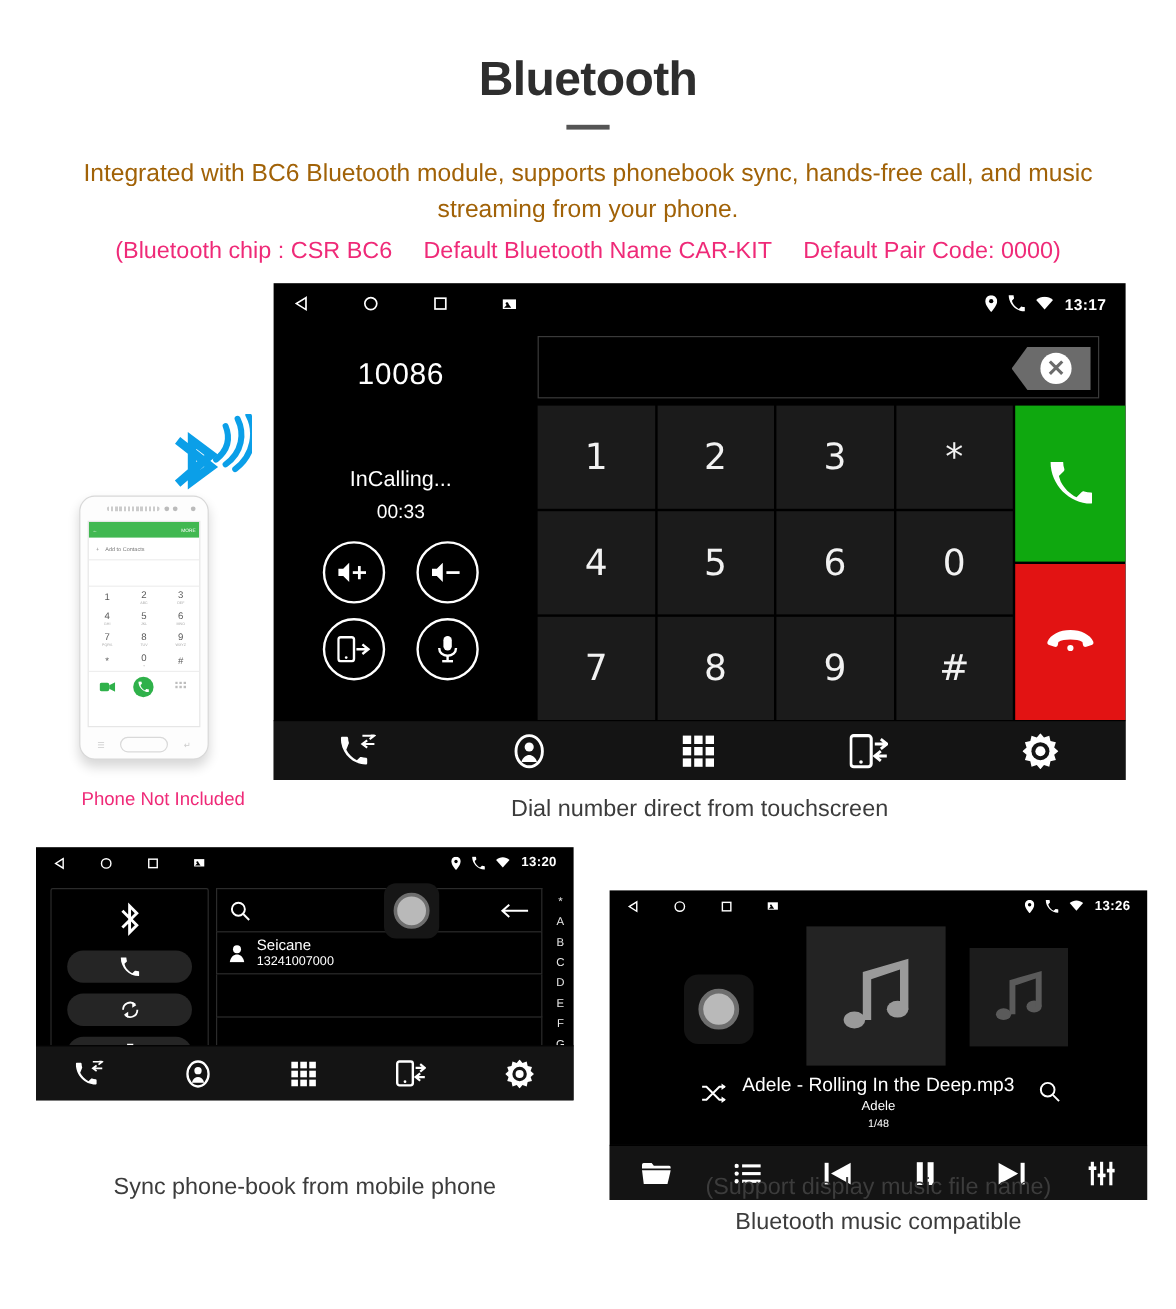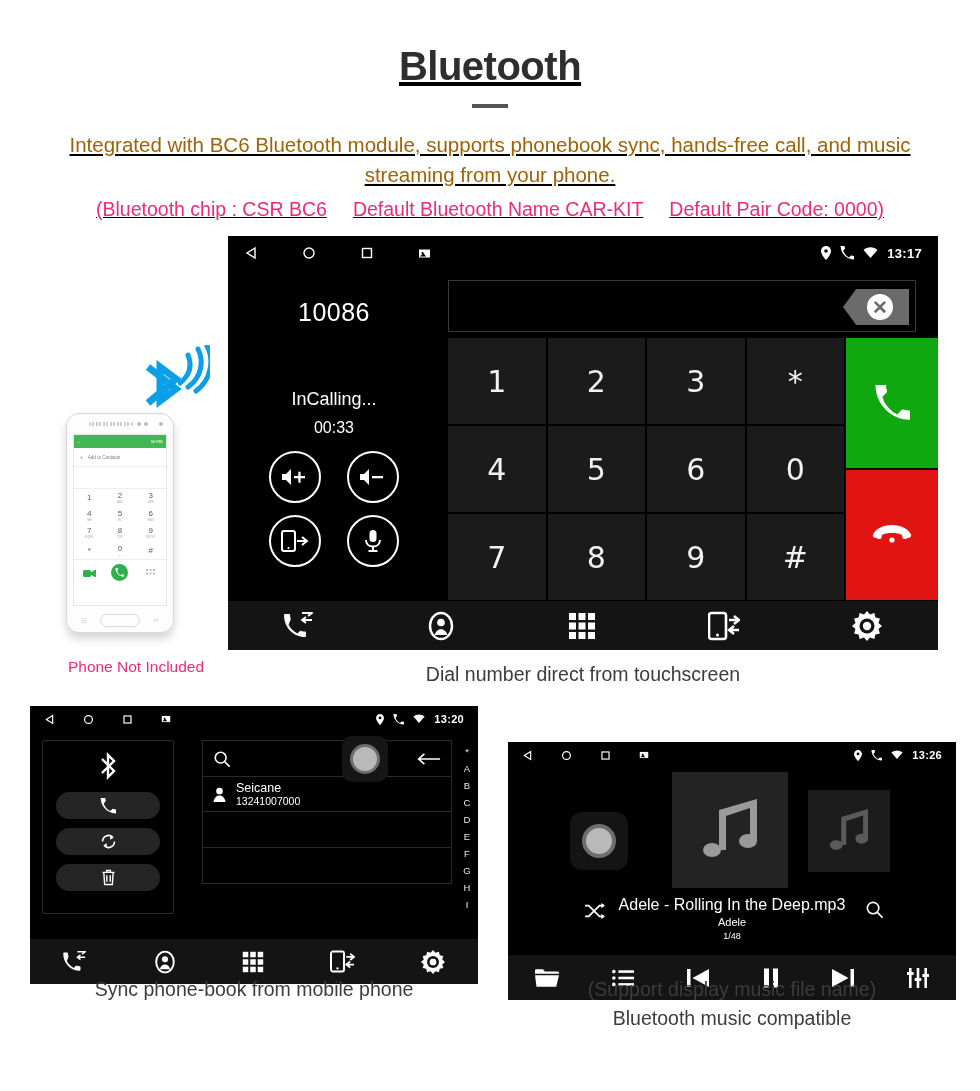--- a/index.html
+++ b/index.html
@@ -2,21 +2,21 @@
 <html><head>
 <meta charset="utf-8">
 <style>
   * { box-sizing: border-box; margin: 0; padding: 0; }
   html, body {
     width: 980px; height: 1091px;
     background: #ffffff;
     font-family: "Liberation Sans", sans-serif;
     overflow: hidden;
   }
-  .page { position: relative; width: 980px; height: 1091px; text-decoration: underline; }
+  .page { position: relative; width: 980px; height: 1091px; }
 
   
   .title {
     text-align: center;
     font-size: 40px;
     font-weight: bold;
     color: #2e2e2e;
     letter-spacing: -0.5px;
     padding-top: 44px;
     line-height: 1.1;
@@ -177,33 +177,33 @@
     bottom: 5px; width: 40px; height: 13px; border-radius: 7px;
     border: 1.2px solid #d9d9d9; }
   .hs-sidekeys { position: absolute; bottom: 7px; color: #ccc; font-size: 7px; }
   #phone-not-included {
     position: absolute; left: 36px; top: 658px; width: 200px;
     text-align: center; color: #ef2a78; font-size: 15.5px;
   }
 
   
   #phonebook-screen {
-    position: absolute; left: 30px; top: 706px; width: 448px; height: 278px;
+    position: absolute; left: 30px; top: 706px; width: 448px; height: 211px;
   }
   .pb-body { display: flex; height: 182px; padding: 8px 0 0 12px; }
   .pb-left {
     width: 132px; border: 1px solid #2b2b2b; border-radius: 2px;
     display: flex; flex-direction: column; align-items: center;
     padding-top: 10px; gap: 9px;
   }
   .pb-pill {
     width: 104px; height: 27px; border-radius: 14px; background: #252525;
     display: flex; align-items: center; justify-content: center;
   }
-  .pb-mid { flex: 1; margin-left: 28px; position: relative; }
+  .pb-mid { flex: 1; margin-left: 6px; position: relative; }
   .pb-searchrow {
     height: 36px; border: 1px solid #2b2b2b; border-bottom: none;
     display: flex; align-items: center; padding: 0 10px;
   }
   .pb-backarrow { margin-left: auto; }
   .pb-contact {
     height: 36px; border: 1px solid #2b2b2b;
     display: flex; align-items: center; gap: 10px; padding: 0 10px; color: #fff;
   }
   .pb-contact .nm { font-size: 12.5px; line-height: 1.15; }

